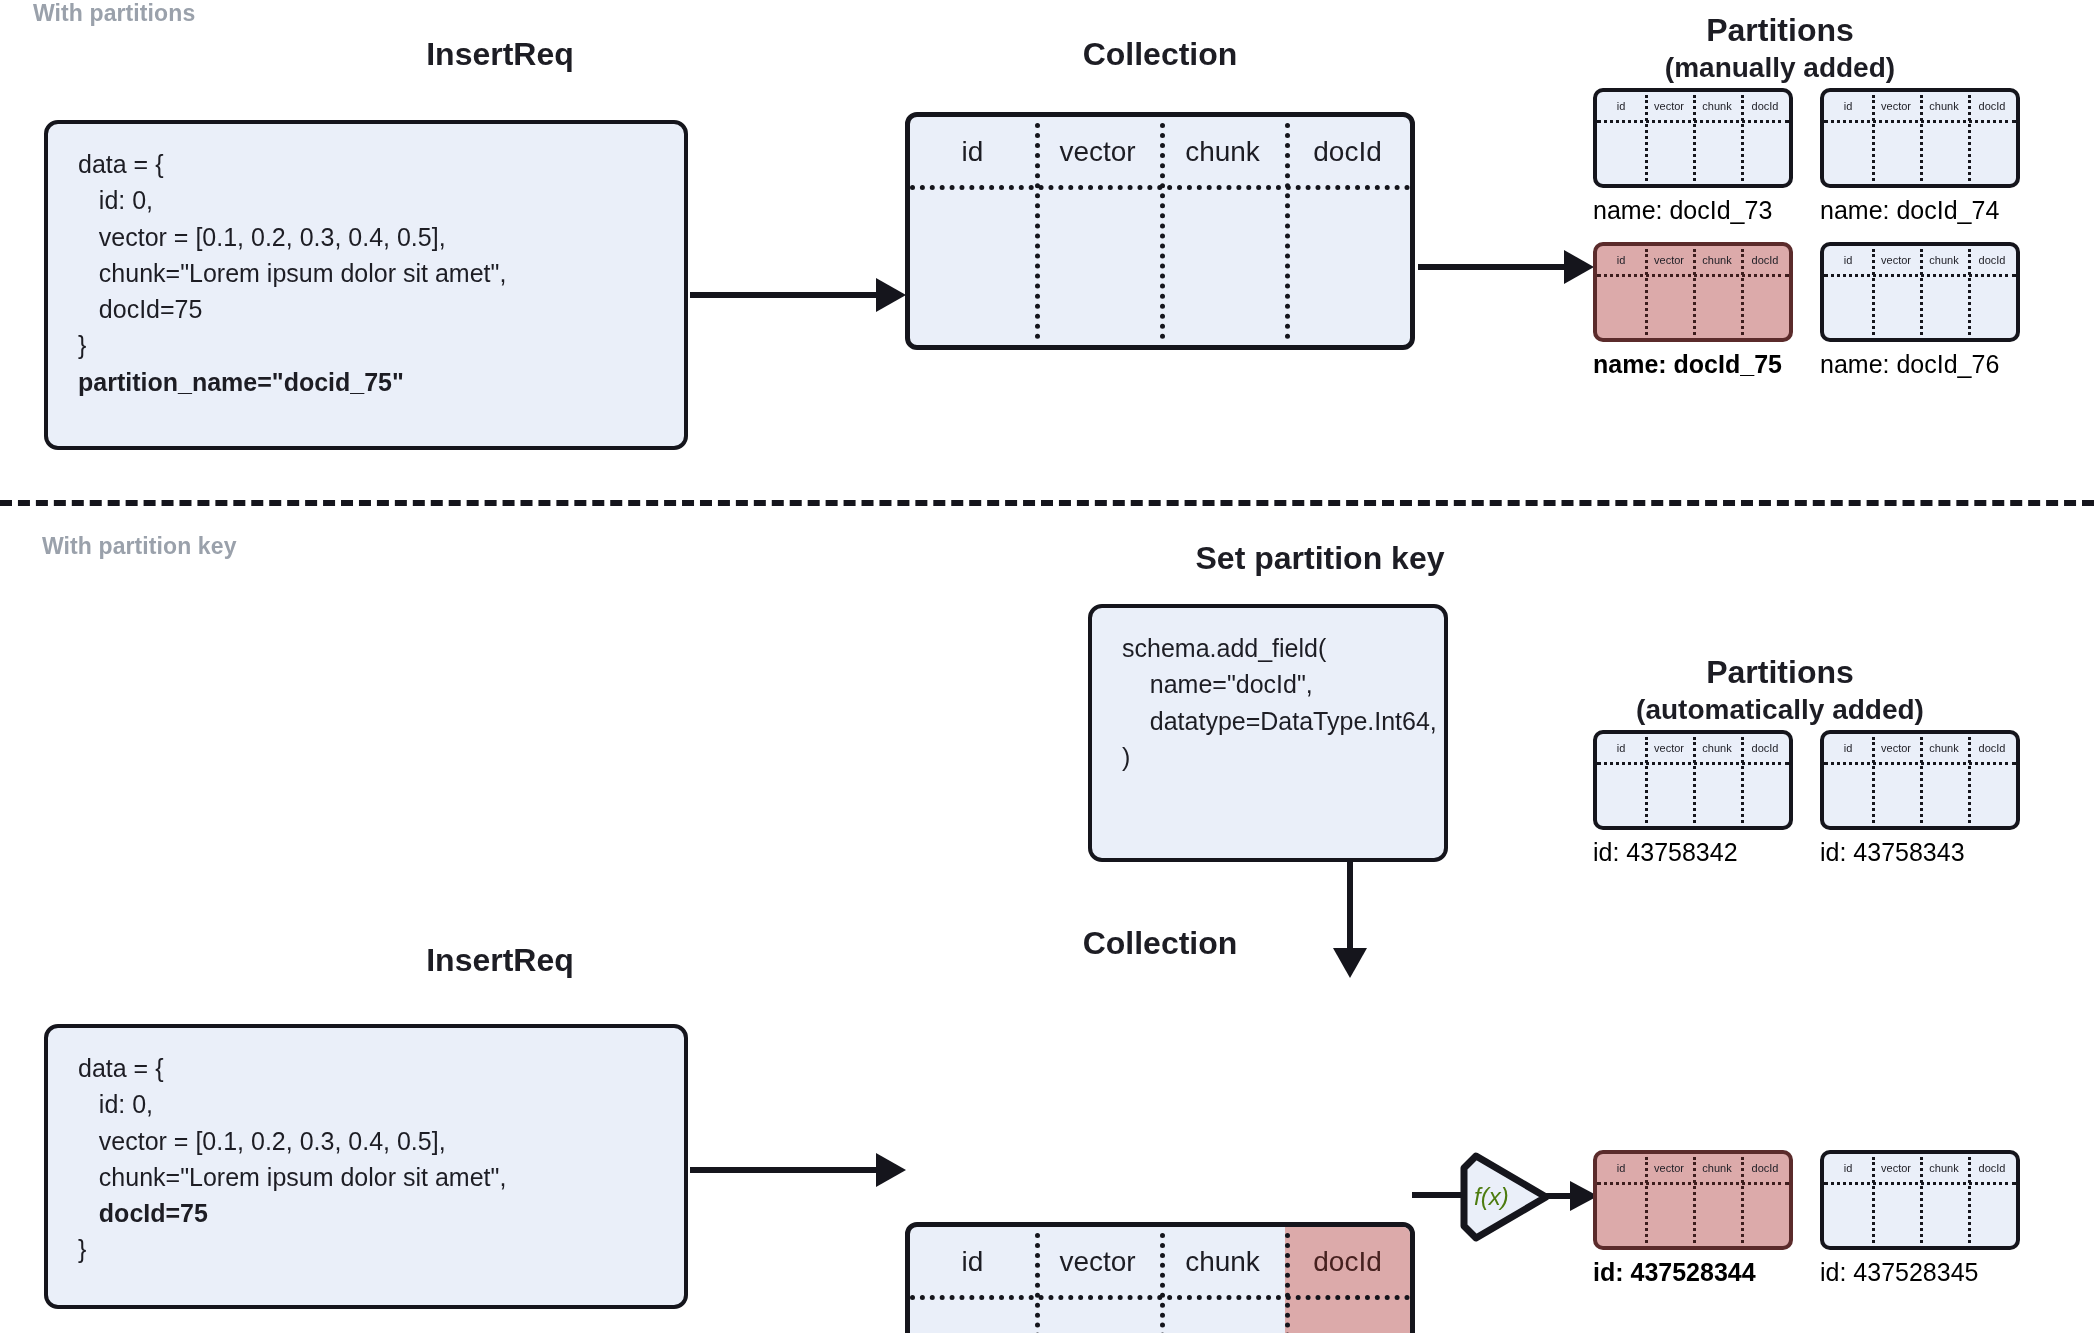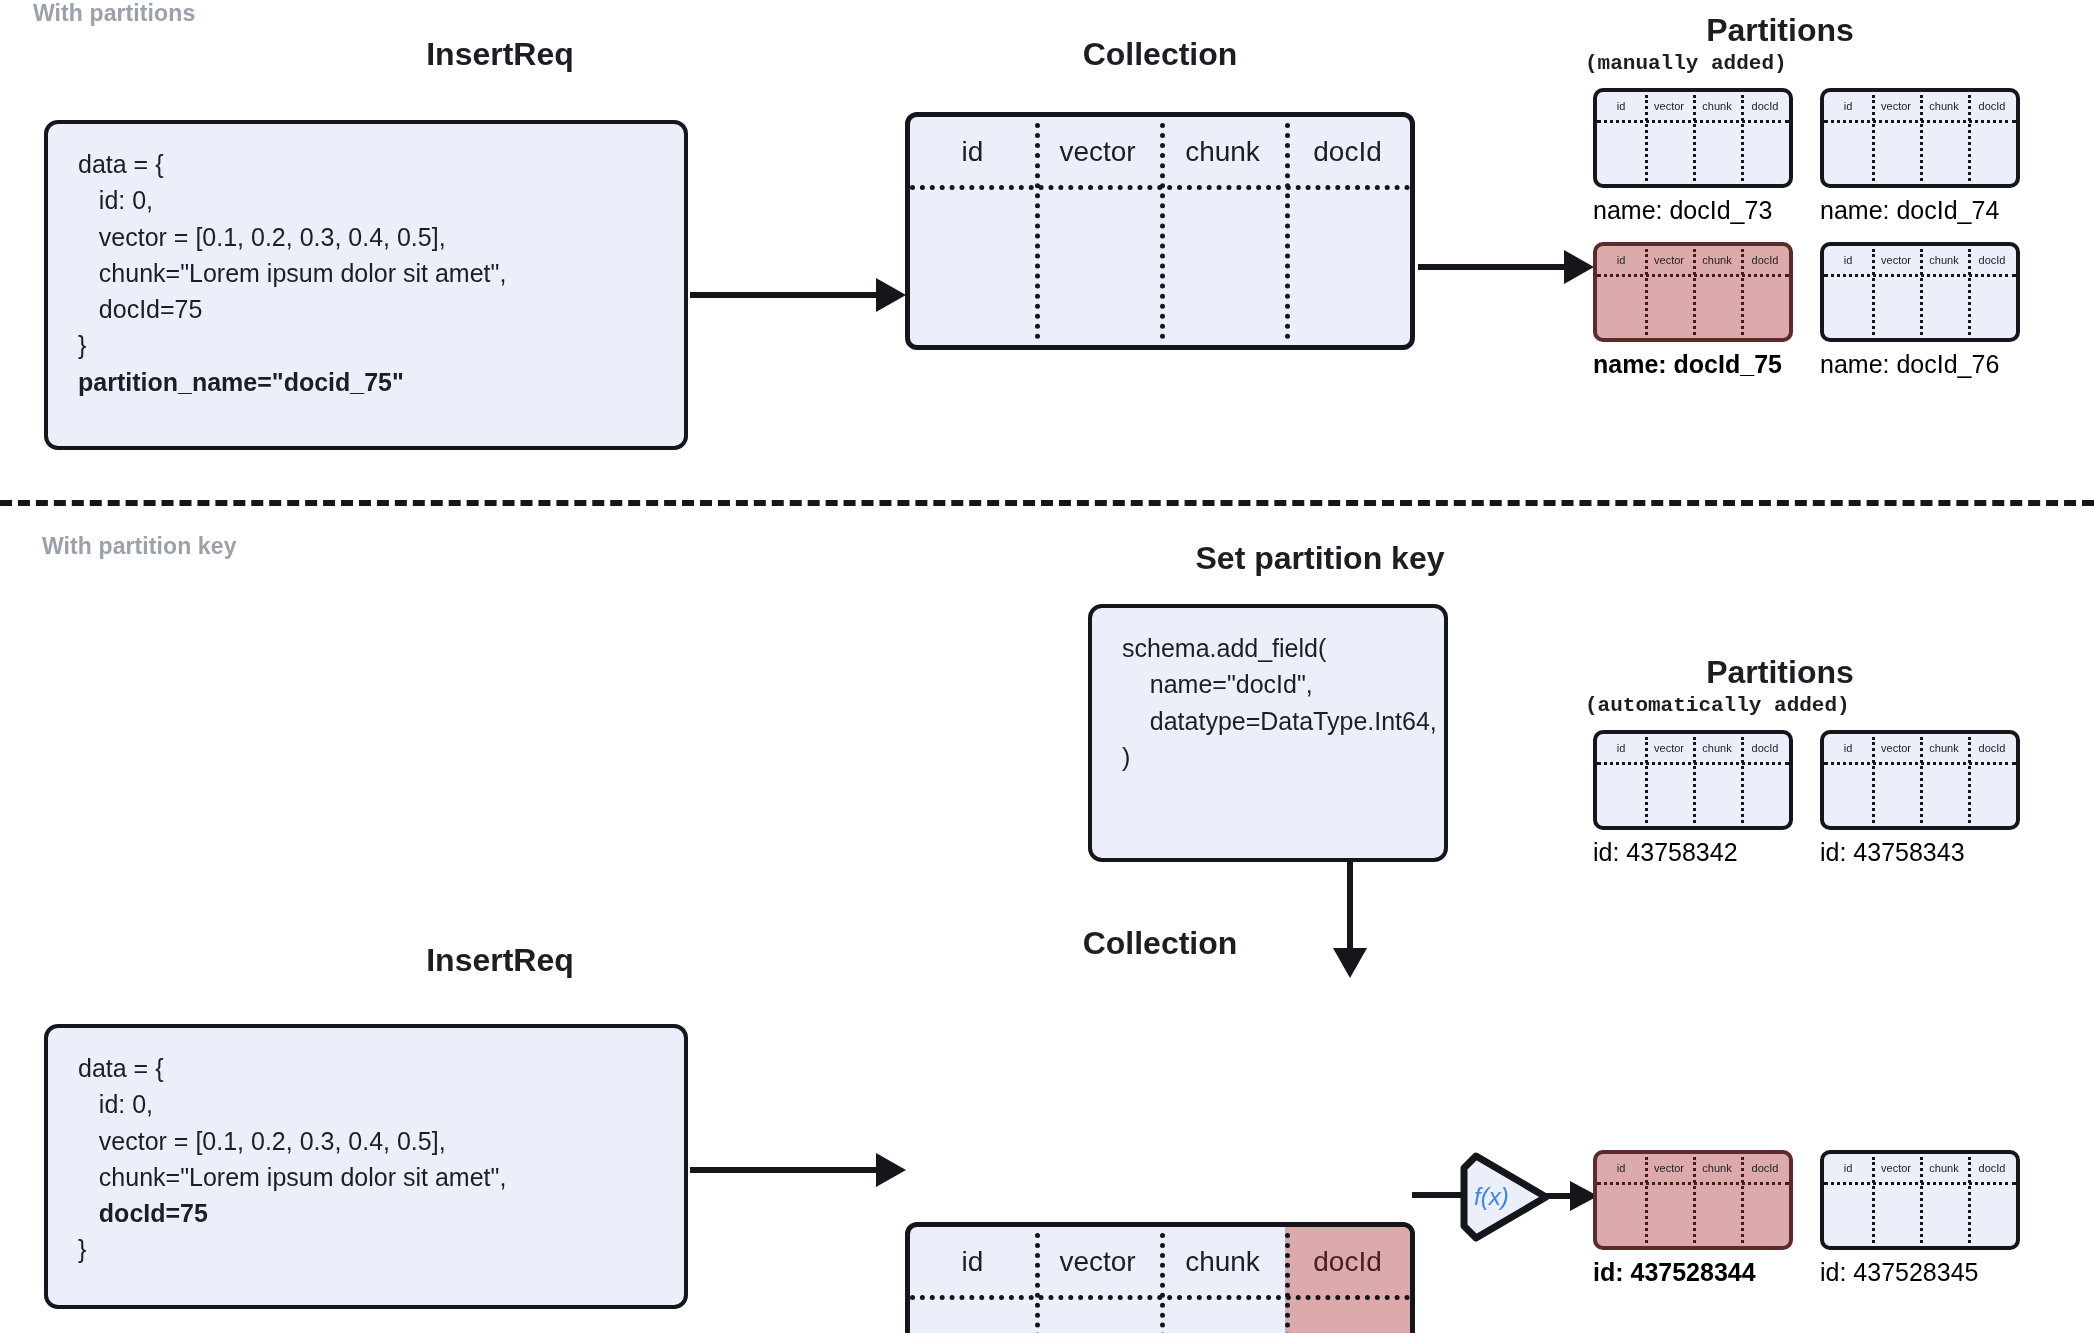--- a/index.html
+++ b/index.html
@@ -26,25 +26,24 @@
   
   .title {
     font-weight: bold;
     font-size: 32px;
     color: #1d1d24;
     text-align: center;
     white-space: nowrap;
   }
   .title-sub {
     font-weight: bold;
-    font-size: 21px;
+    font-size: 28px;
     color: #1d1d24;
-    text-align: left;
+    text-align: center;
     white-space: nowrap;
-    font-family: Liberation Mono, monospace;
   }
 
   
   .code-card {
     background: #eaeff9;
     border: 4px solid #15151c;
     border-radius: 14px;
     padding: 22px 30px;
   }
   .code-line {
@@ -141,21 +140,21 @@
   }
 
   
   .fx-wrap { position: absolute; }
   .fx-label {
     position: absolute;
     left: 16px; top: 50%;
     transform: translateY(-50%);
     font-size: 24px;
     font-style: italic;
-    color: #3b82f6;
+    color: #4d7c0f;
     pointer-events: none;
   }
 </style>
 </head>
 <body>
 
 <div id="stage">
 
   <div class="abs section-label" style="left:33px; top:0;">With partitions</div>
 

